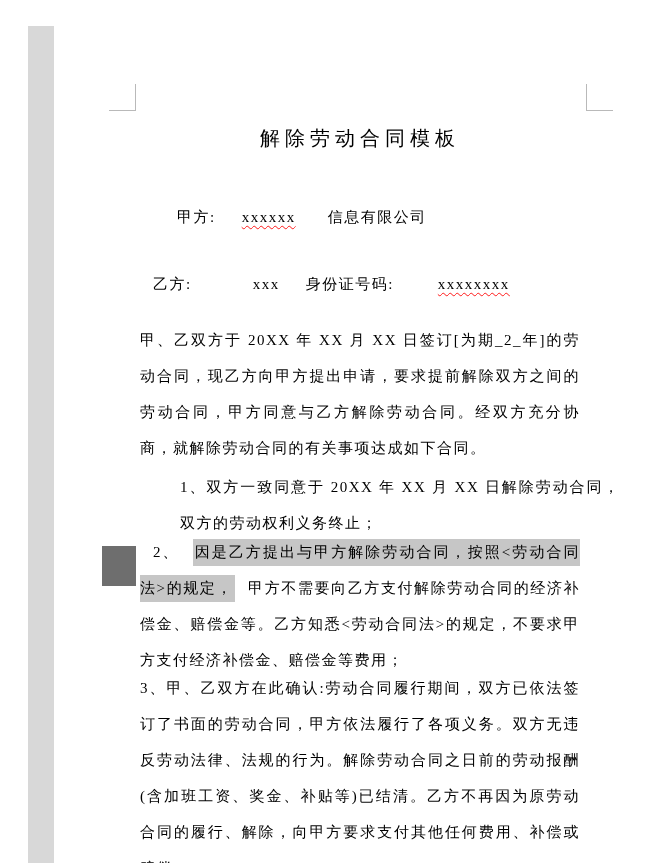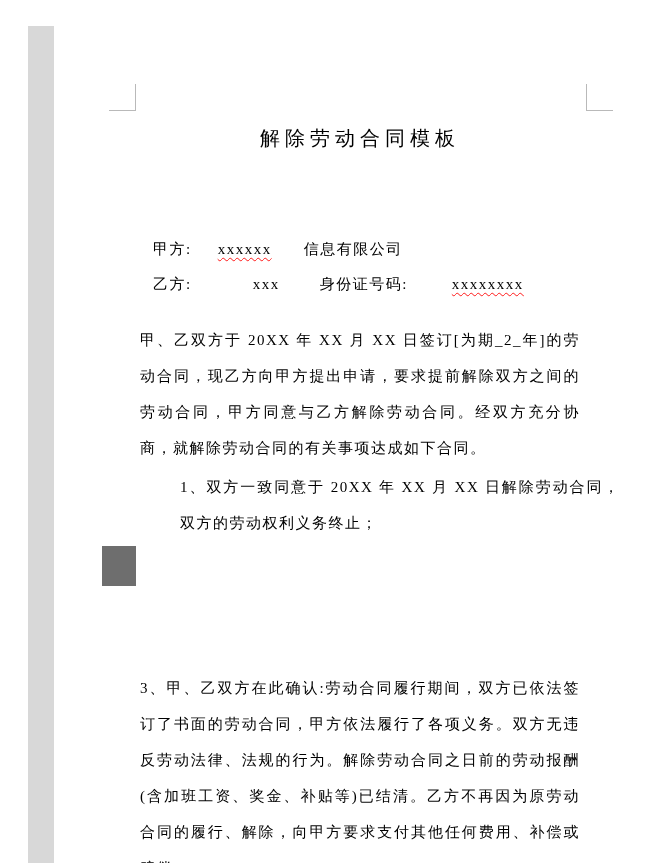--- a/index.html
+++ b/index.html
@@ -60,30 +60,30 @@
     text-align: justify;
     text-align-last: left;
   }
   .doc-title {
     top: 81px;
     font-size: 20px;
     letter-spacing: 5px;
     text-align: center;
     text-align-last: center;
   }
-  .p-jiafang { top: 192px; }
+  .p-jiafang { top: 160px; margin-left: 24px; }
   .p-yifang  { top: 227px; }
   .p-intro   { top: 283px; }
   .p-item1   { top: 430px; margin-left: 40px; }
   .p-item2   { top: 495px; }
   .p-item3   { top: 631px; }
 
   .gap-sm { margin-left: 6px;  }
   .gap-a  { margin-left: 35px; }
-  .gap-b  { margin-left: 14px; }
+  .gap-b  { }
   .gap-c  { margin-left: 18px; }
 
   .spellcheck {
     text-decoration-line: underline;
     text-decoration-style: wavy;
     text-decoration-color: #ff1a1a;
     text-decoration-thickness: 1px;
     text-underline-offset: 3px;
   }
   .hl {
@@ -120,16 +120,19 @@
   </div>
 
   <div class="para p-yifang">
     <span>乙方:</span><span class="gap-a">xxx</span><span class="gap-b">身份证号码:</span><span class="gap-c spellcheck">xxxxxxxx</span>
   </div>
 
   <div class="para p-intro">甲、乙双方于 20XX 年 XX 月 XX 日签订[为期_2_年]的劳动合同，现乙方向甲方提出申请，要求提前解除双方之间的劳动合同，甲方同意与乙方解除劳动合同。经双方充分协商，就解除劳动合同的有关事项达成如下合同。</div>
 
   <div class="para p-item1">1、双方一致同意于 20XX 年 XX 月 XX 日解除劳动合同，双方的劳动权利义务终止；</div>
 
+  <div class="para p-item2">
+    <span>2、</span><span class="hl">因是乙方提出与甲方解除劳动合同，按照&lt;劳动合同法&gt;的规定，</span><span>甲方不需要向乙方支付解除劳动合同的经济补偿金、赔偿金等。乙方知悉&lt;劳动合同法&gt;的规定，不要求甲方支付经济补偿金、赔偿金等费用；</span>
+  </div>
 
   <div class="para p-item3">3、甲、乙双方在此确认:劳动合同履行期间，双方已依法签订了书面的劳动合同，甲方依法履行了各项义务。双方无违反劳动法律、法规的行为。解除劳动合同之日前的劳动报酬(含加班工资、奖金、补贴等)已结清。乙方不再因为原劳动合同的履行、解除，向甲方要求支付其他任何费用、补偿或赔偿；</div>
 
 </div>
 
 </body></html>

